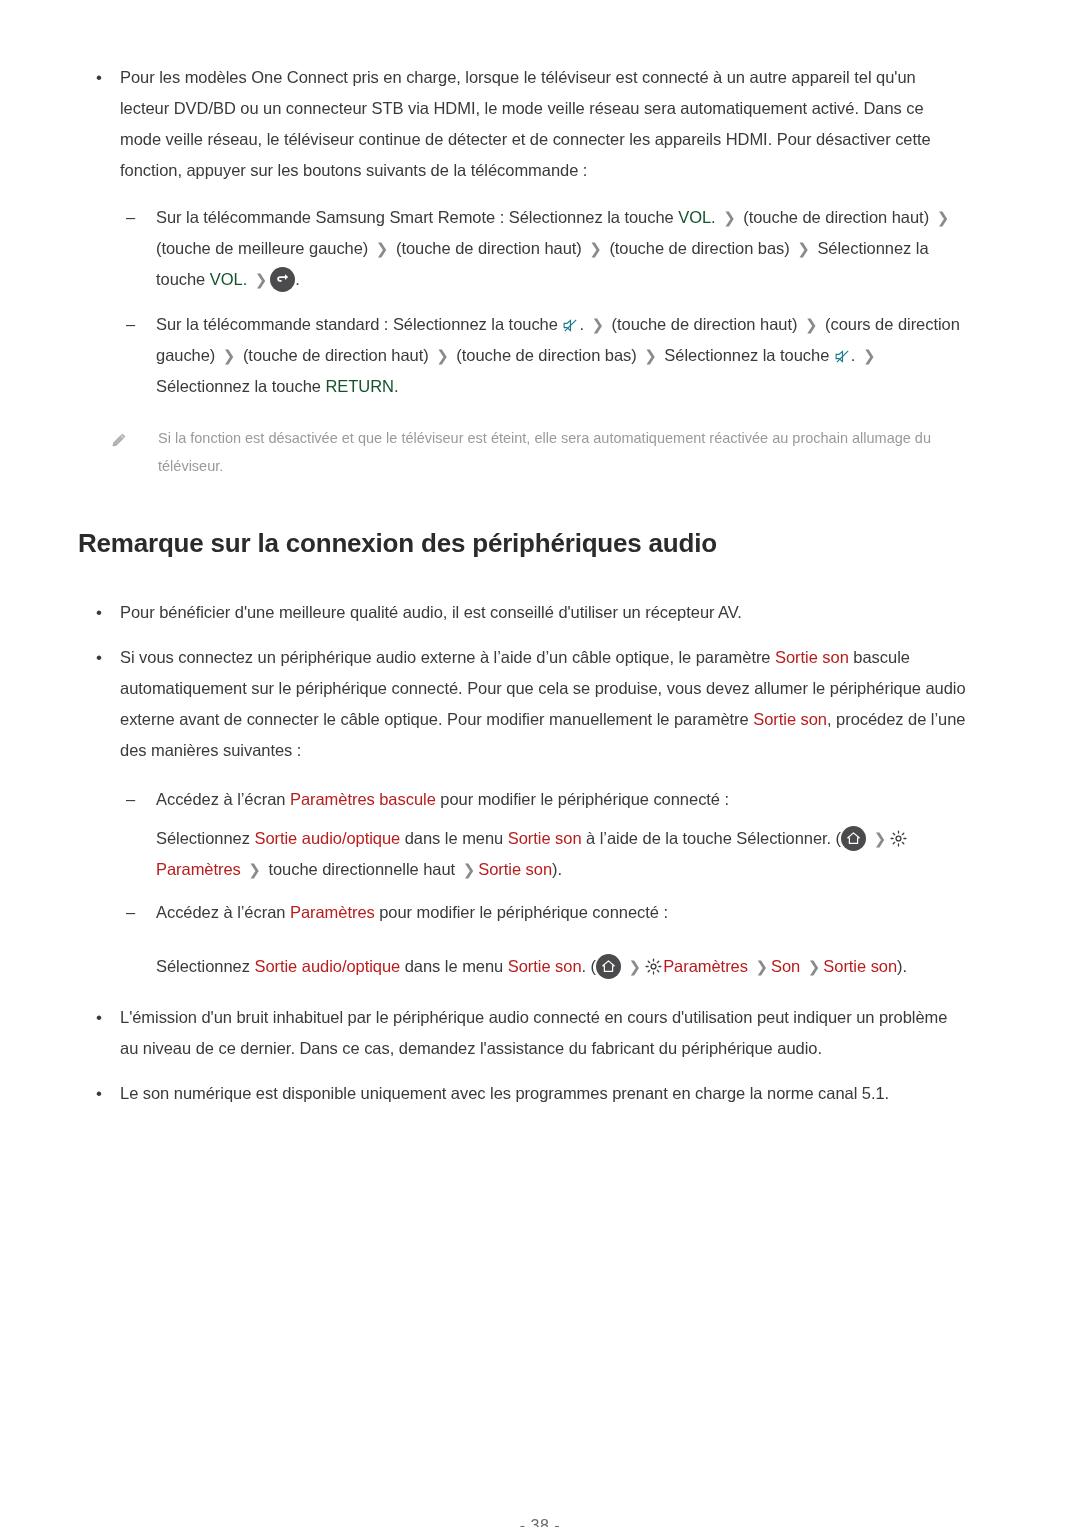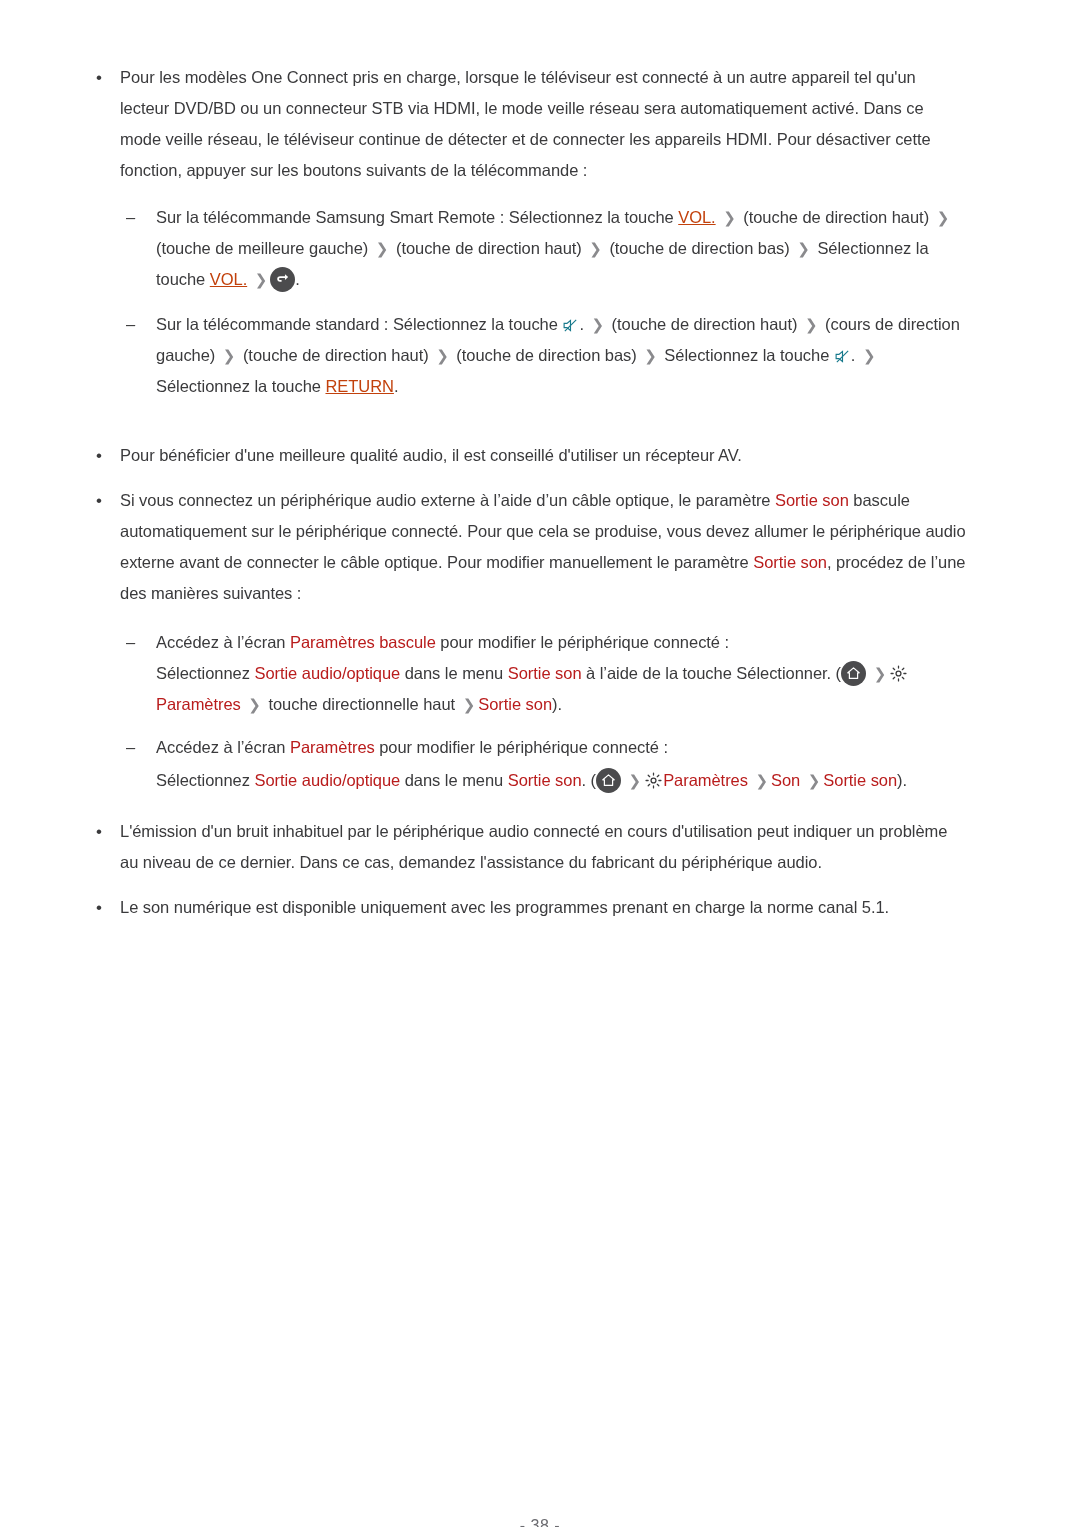--- a/index.html
+++ b/index.html
@@ -60,21 +60,21 @@
     line-height: 31px;
     color: #3a3a3c;
     letter-spacing: -0.05px;
   }
 
   .lvl1 { margin-left: 78px; width: 890px; }
   .lvl2 { margin-left: 118px; width: 855px; }
   .cont2 { margin-left: 156px; width: 820px; }
 
   
-  .teal  { color: #c2410c; text-decoration: underline; }
+  .teal  { color: #14532d; }
   .blue  { color: #b91c1c; }
   .chev  { color: #8a8a8d; font-size: 15px; padding: 0 3px; }
 
   
   .note-row {
     display: flex;
     align-items: flex-start;
     margin-left: 110px;
     width: 880px;
   }
@@ -173,56 +173,66 @@
       <span class="chev">❯</span>
       <span>Sélectionnez la touche </span><span class="icon-inline"><svg width="17" height="17" viewBox="0 0 24 24">
             <path d="M3 9v6h4l5 4V5L7 9H3z" fill="none" stroke="#17798c" stroke-width="1.6"></path>
             <line x1="4" y1="20" x2="20" y2="4" stroke="#17798c" stroke-width="1.6"></line>
           </svg></span><span>.</span>
       <span class="chev">❯</span>
       <span>Sélectionnez la touche </span><span class="teal">RETURN</span><span>.</span>
     </span>
   </div>
 
-
+  <div class="note-row" style="margin-top:22px;">
+    <span class="note-icon-cell">
+      <svg width="18" height="18" viewBox="0 0 24 24">
+          <path d="M4 19.5l1.2-4.2L15.4 5.1a1.6 1.6 0 012.3 0l1.2 1.2a1.6 1.6 0 010 2.3L8.7 18.8 4.5 20z" fill="#b5b5b8" stroke="#9a9a9d" stroke-width="1"></path>
+          <path d="M14.6 6l3.4 3.4" stroke="#ffffff" stroke-width="1.1"></path>
+        </svg>
+    </span>
+    <span class="note-txt">Si la fonction est désactivée et que le téléviseur est éteint, elle sera automatiquement réactivée au prochain allumage du téléviseur.</span>
+  </div>
+
+  <h2 class="heading" style="margin-top:48px; margin-bottom:0;">Remarque sur la connexion des périphériques audio</h2>
 
   <div class="bullet-row lvl1" style="margin-top:38px;">
     <span class="bullet-dot">•</span>
     <span class="txt">Pour bénéficier d'une meilleure qualité audio, il est conseillé d'utiliser un récepteur AV.</span>
   </div>
 
   <div class="bullet-row lvl1" style="margin-top:14px;">
     <span class="bullet-dot">•</span>
     <span class="txt"><span>Si vous connectez un périphérique audio externe à l’aide d’un câble optique, le paramètre </span><span class="blue">Sortie son</span><span> bascule automatiquement sur le périphérique connecté. Pour que cela se produise, vous devez allumer le périphérique audio externe avant de connecter le câble optique. Pour modifier manuellement le paramètre </span><span class="blue">Sortie son</span><span>, procédez de l’une des manières suivantes :</span></span>
   </div>
 
   <div class="dash-row lvl2" style="margin-top:18px;">
     <span class="dash-mark">–</span>
     <span class="txt"><span>Accédez à l’écran </span><span class="blue">Paramètres bascule</span><span> pour modifier le périphérique connecté :</span></span>
   </div>
 
-  <div class="cont2" style="margin-top:0;">
+  <div class="cont2" style="margin-top:8px;">
     <span class="txt"><span>Sélectionnez </span><span class="blue">Sortie audio/optique</span><span> dans le menu </span><span class="blue">Sortie son</span><span> à l’aide de la touche Sélectionner. (</span><span class="icon-circle"><svg width="17" height="17" viewBox="0 0 24 24">
             <path d="M12 4L4 11h2.2v8h11.6v-8H20L12 4z" fill="none" stroke="#ffffff" stroke-width="1.7" stroke-linejoin="round"></path>
           </svg></span>
       <span class="chev">❯</span><span class="icon-inline"><svg width="19" height="19" viewBox="0 0 24 24">
             <circle cx="12" cy="12" r="3.1" fill="none" stroke="#3a3a3c" stroke-width="1.6"></circle>
             <path d="M12 2.6v2.6M12 18.8v2.6M2.6 12h2.6M18.8 12h2.6M5.3 5.3l1.9 1.9M16.8 16.8l1.9 1.9M18.7 5.3l-1.9 1.9M7.2 16.8l-1.9 1.9" stroke="#3a3a3c" stroke-width="1.6" stroke-linecap="round"></path>
           </svg></span>
       <span class="blue">Paramètres</span>
       <span class="chev">❯</span><span> touche directionnelle haut </span>
       <span class="chev">❯</span><span class="blue">Sortie son</span><span>).</span></span>
   </div>
 
   <div class="dash-row lvl2" style="margin-top:12px;">
     <span class="dash-mark">–</span>
     <span class="txt"><span>Accédez à l’écran </span><span class="blue">Paramètres</span><span> pour modifier le périphérique connecté :</span></span>
   </div>
 
-  <div class="cont2" style="margin-top:2px;">
+  <div class="cont2" style="margin-top:23px;">
     <span class="txt"><span>Sélectionnez </span><span class="blue">Sortie audio/optique</span><span> dans le menu </span><span class="blue">Sortie son</span><span>. (</span><span class="icon-circle"><svg width="17" height="17" viewBox="0 0 24 24">
             <path d="M12 4L4 11h2.2v8h11.6v-8H20L12 4z" fill="none" stroke="#ffffff" stroke-width="1.7" stroke-linejoin="round"></path>
           </svg></span>
       <span class="chev">❯</span><span class="icon-inline"><svg width="19" height="19" viewBox="0 0 24 24">
             <circle cx="12" cy="12" r="3.1" fill="none" stroke="#3a3a3c" stroke-width="1.6"></circle>
             <path d="M12 2.6v2.6M12 18.8v2.6M2.6 12h2.6M18.8 12h2.6M5.3 5.3l1.9 1.9M16.8 16.8l1.9 1.9M18.7 5.3l-1.9 1.9M7.2 16.8l-1.9 1.9" stroke="#3a3a3c" stroke-width="1.6" stroke-linecap="round"></path>
           </svg></span><span class="blue">Paramètres</span>
       <span class="chev">❯</span><span class="blue">Son</span>
       <span class="chev">❯</span><span class="blue">Sortie son</span><span>).</span></span>
   </div>

